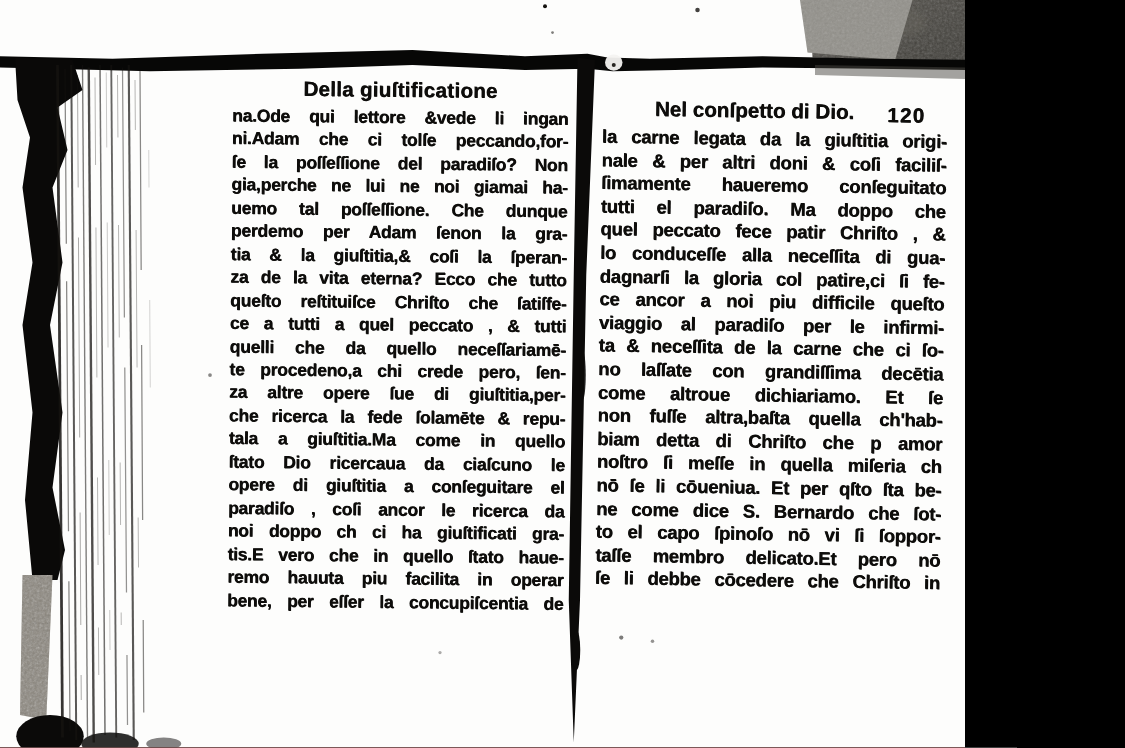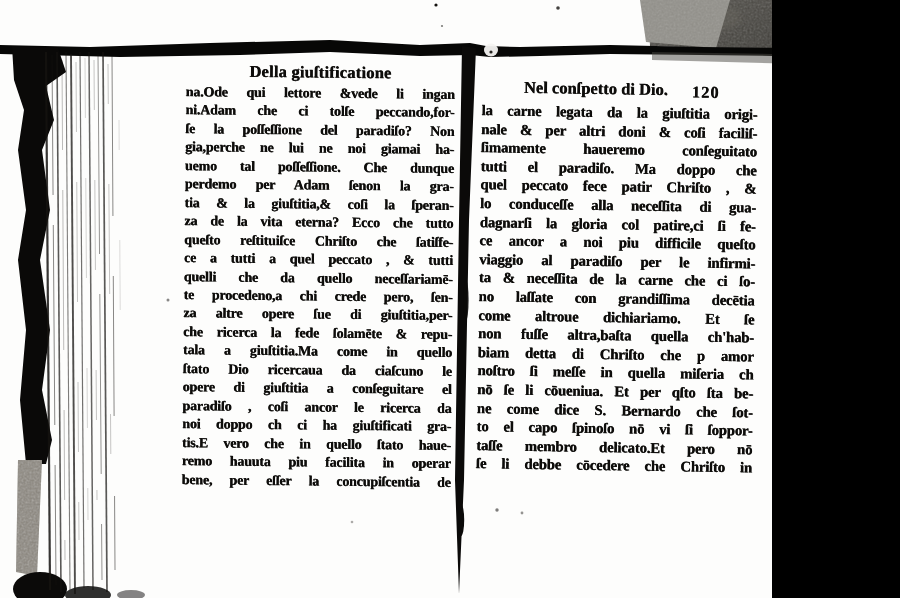--- a/index.html
+++ b/index.html
@@ -1,21 +1,21 @@
 <!DOCTYPE html>
 <html><head>
 <meta charset="utf-8">
 <style>
   html,body{margin:0;padding:0;background:#000;}
   .photo{
     position:relative;
     width:772px;height:598px;
     overflow:hidden;
     background:#ef4444;
-    font-family:Liberation Serif, serif;
+    font-family:Liberation Sans, sans-serif;
   }
   .bg{position:absolute;left:0;top:0;width:900px;height:598px;}
   .page{
     position:absolute;
     color:#0e0d0b;
     font-weight:700;
     transform-origin:top left;
   }
   .page-left{
     left:186px;top:60px;width:269px;
@@ -35,21 +35,21 @@
     text-shadow:0.4px 0.3px 0 #0e0d0b;
   }
   .running-header-row{
     position:relative;
     height:24px;
     font-size:16.5px;
     line-height:22px;
     text-shadow:0.4px 0.3px 0 #0e0d0b;
   }
   .running-header-row .hdr-title{position:absolute;left:42px;top:0;white-space:nowrap;}
-  .running-header-row .hdr-num{position:absolute;left:210px;top:2px;letter-spacing:1px;}
+  .running-header-row .hdr-num{position:absolute;left:228px;top:2px;letter-spacing:1px;}
   .page-body{margin-top:1px;}
   .page-left .page-body{font-size:14px;line-height:18.45px;letter-spacing:-0.2px;word-spacing:-1px;}
   .page-right .page-body{font-size:14.8px;line-height:18.6px;letter-spacing:-0.2px;word-spacing:-1px;}
   .tline{
     text-align:justify;
     text-align-last:justify;
     -moz-text-align-last:justify;
     text-shadow:0.4px 0.3px 0 #0e0d0b;
     overflow:visible;
   }

